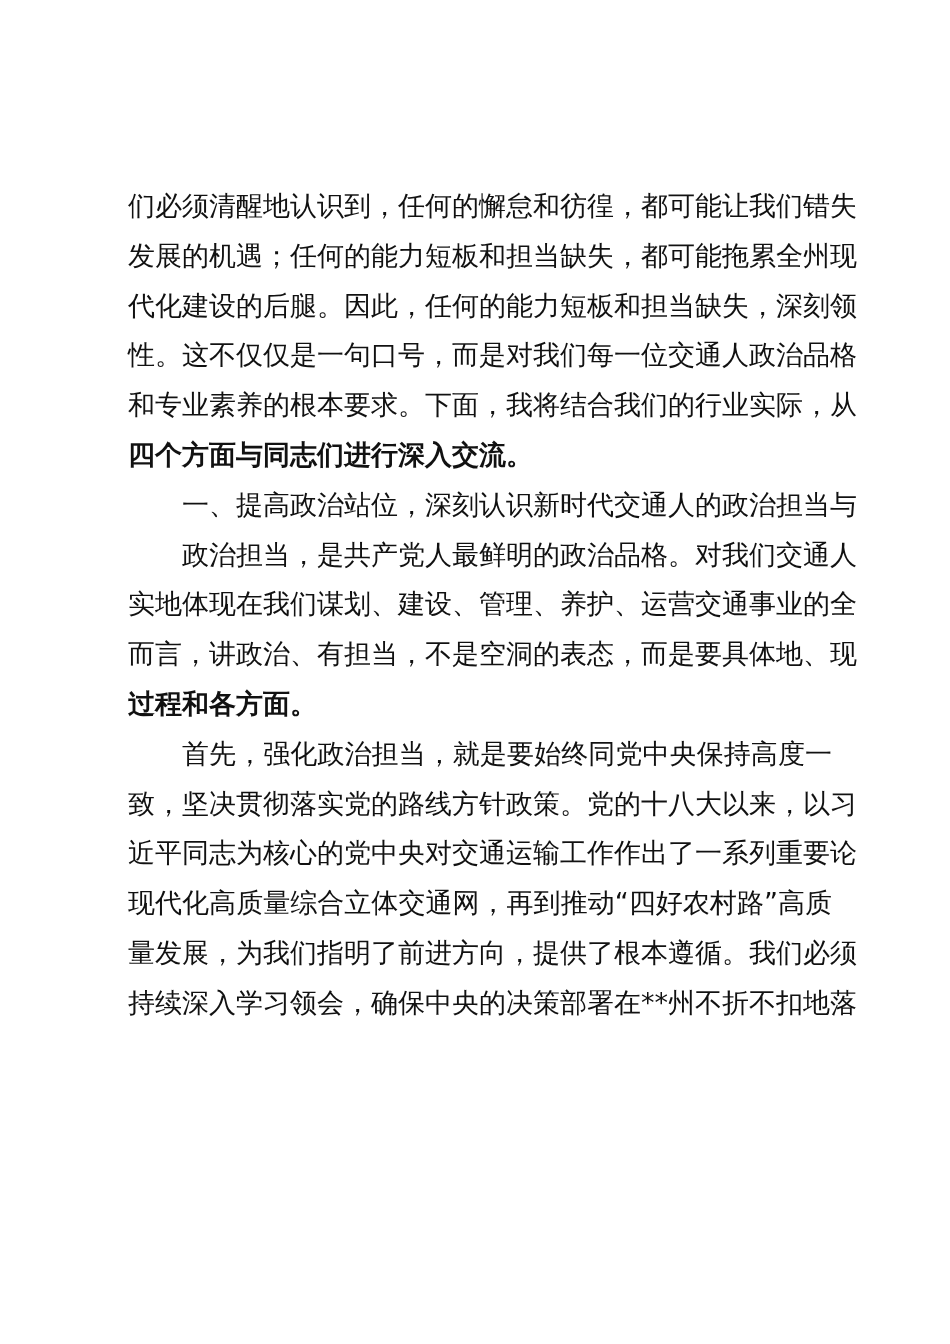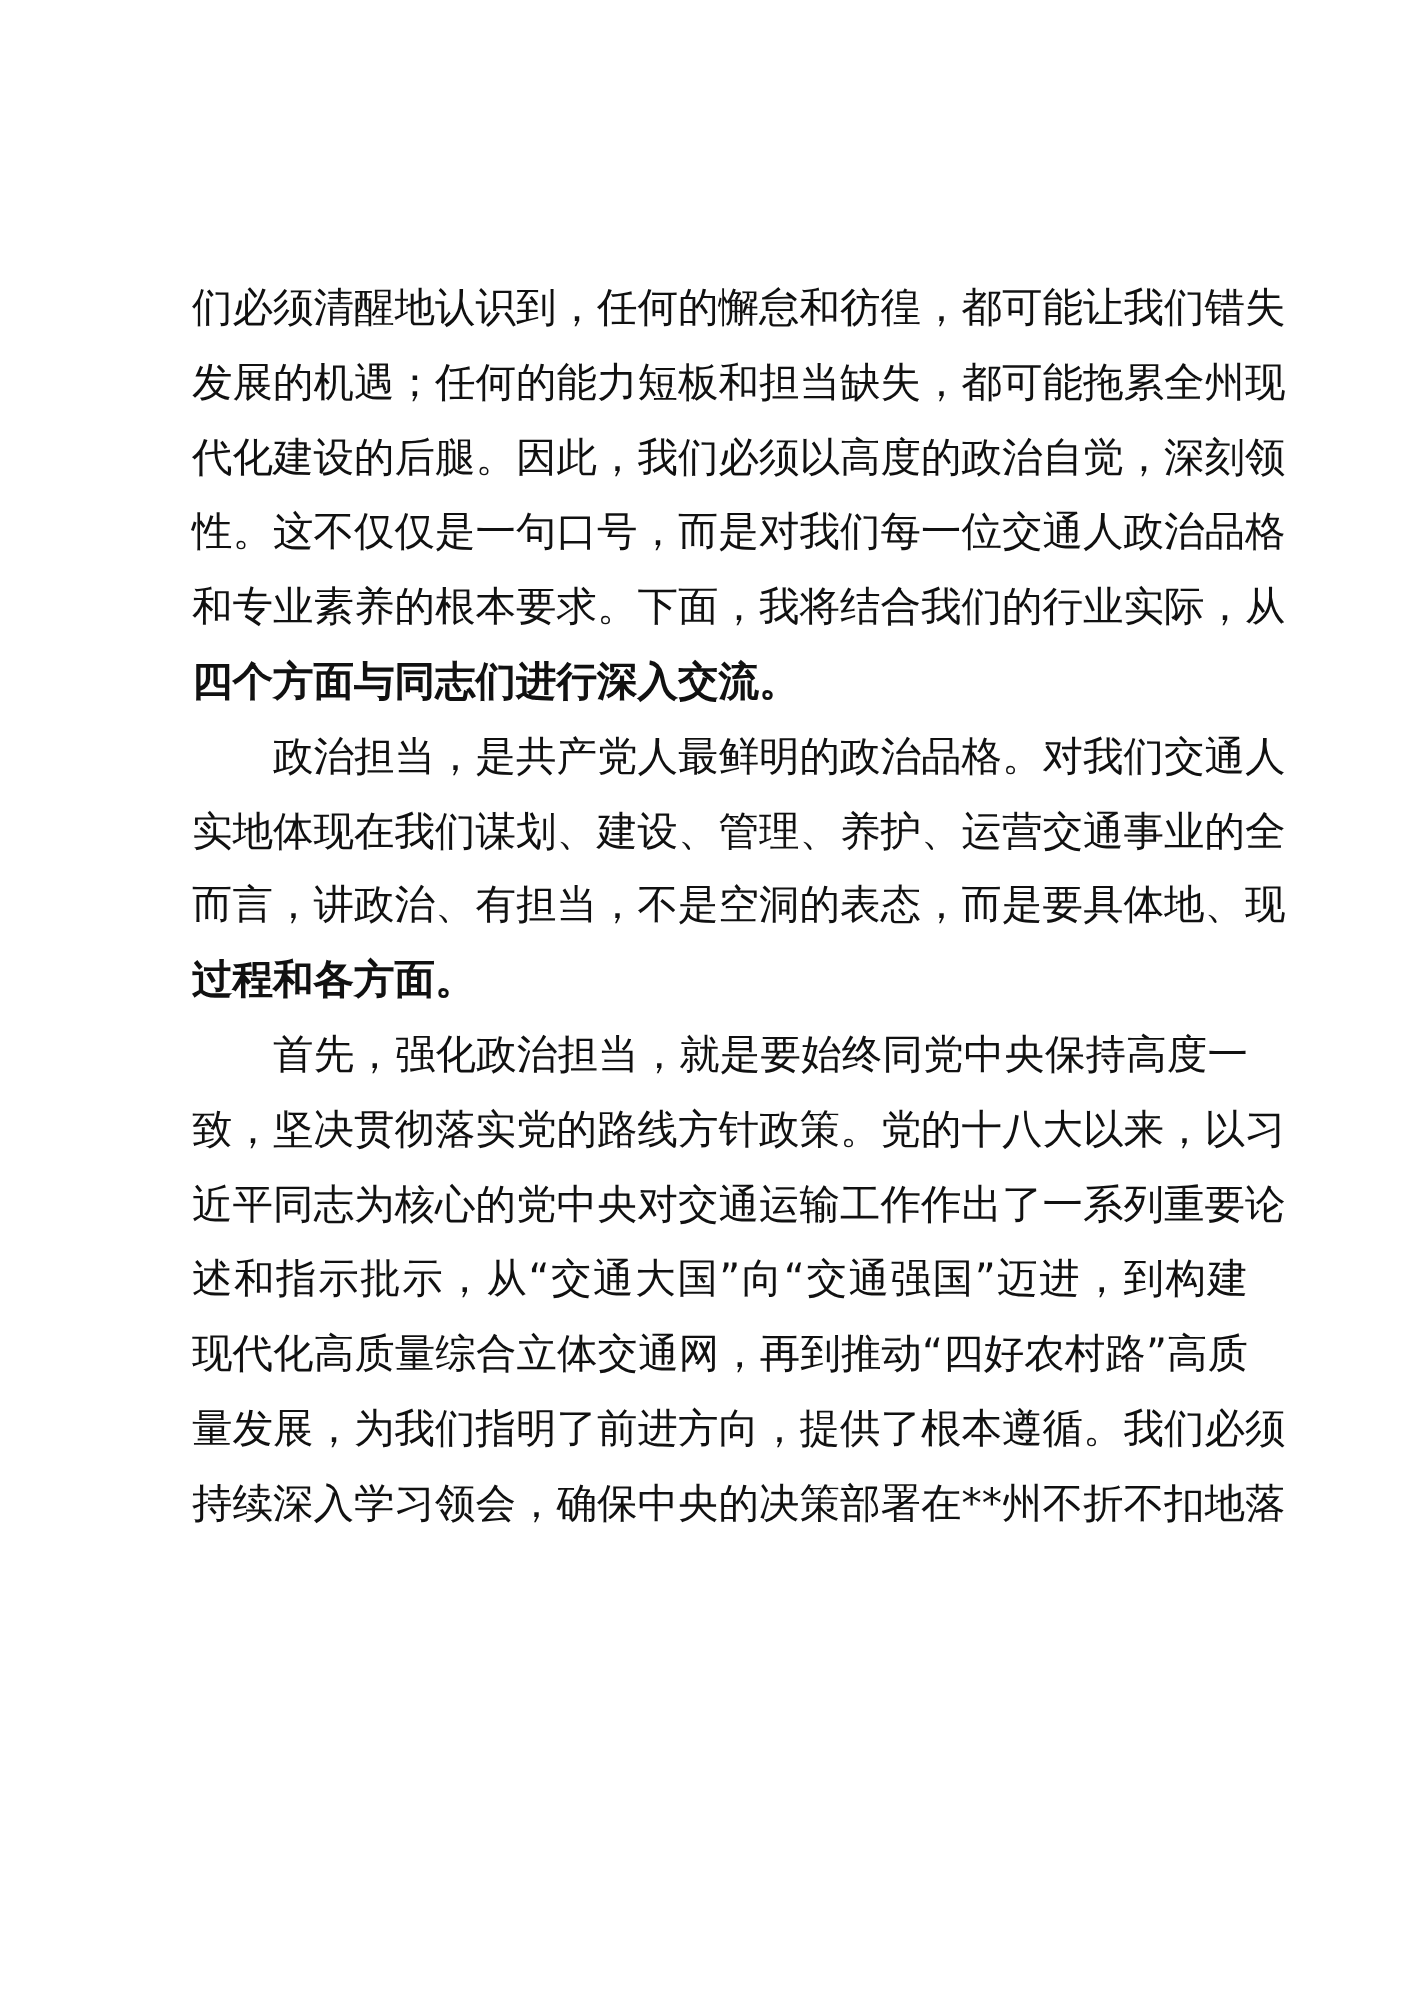--- a/index.html
+++ b/index.html
@@ -17,40 +17,40 @@
 </style>
 </head>
 <body>
 
 <div class="page">
   <div class="text">
 
     <div>
       <span class="line">们必须清醒地认识到，任何的懈怠和彷徨，都可能让我们错失</span>
       <span class="line">发展的机遇；任何的能力短板和担当缺失，都可能拖累全州现</span>
-      <span class="line">代化建设的后腿。因此，我们必须以高度的政治自觉，深刻领</span>
+      <span class="line">代化建设的后腿。因此，任何的能力短板和担当缺失，深刻领</span>
       <span class="line">性。这不仅仅是一句口号，而是对我们每一位交通人政治品格</span>
       <span class="line">和专业素养的根本要求。下面，我将结合我们的行业实际，从</span>
       <span class="line last">四个方面与同志们进行深入交流。</span>
     </div>
 
     <div>
+      <span class="line indent">一、提高政治站位，深刻认识新时代交通人的政治担当与</span>
     </div>
 
     <div>
       <span class="line indent">政治担当，是共产党人最鲜明的政治品格。对我们交通人</span>
       <span class="line">实地体现在我们谋划、建设、管理、养护、运营交通事业的全</span>
       <span class="line">而言，讲政治、有担当，不是空洞的表态，而是要具体地、现</span>
       <span class="line last">过程和各方面。</span>
     </div>
 
     <div>
       <span class="line indent"><b>首先，强化政治担当，就是要始终同党中央保持高度一</b></span>
       <span class="line"><b>致，坚决贯彻落实党的路线方针政策。</b><span>党的十八大以来，以习</span></span>
       <span class="line">近平同志为核心的党中央对交通运输工作作出了一系列重要论</span>
-      <span class="line">述和指示批示，从“交通大国”向“交通强国”迈进，到构建</span>
       <span class="line">现代化高质量综合立体交通网，再到推动“四好农村路”高质</span>
       <span class="line">量发展，为我们指明了前进方向，提供了根本遵循。我们必须</span>
       <span class="line">持续深入学习领会，确保中央的决策部署在**州不折不扣地落</span>
     </div>
 
   </div>
 </div>
 
 </body></html>

